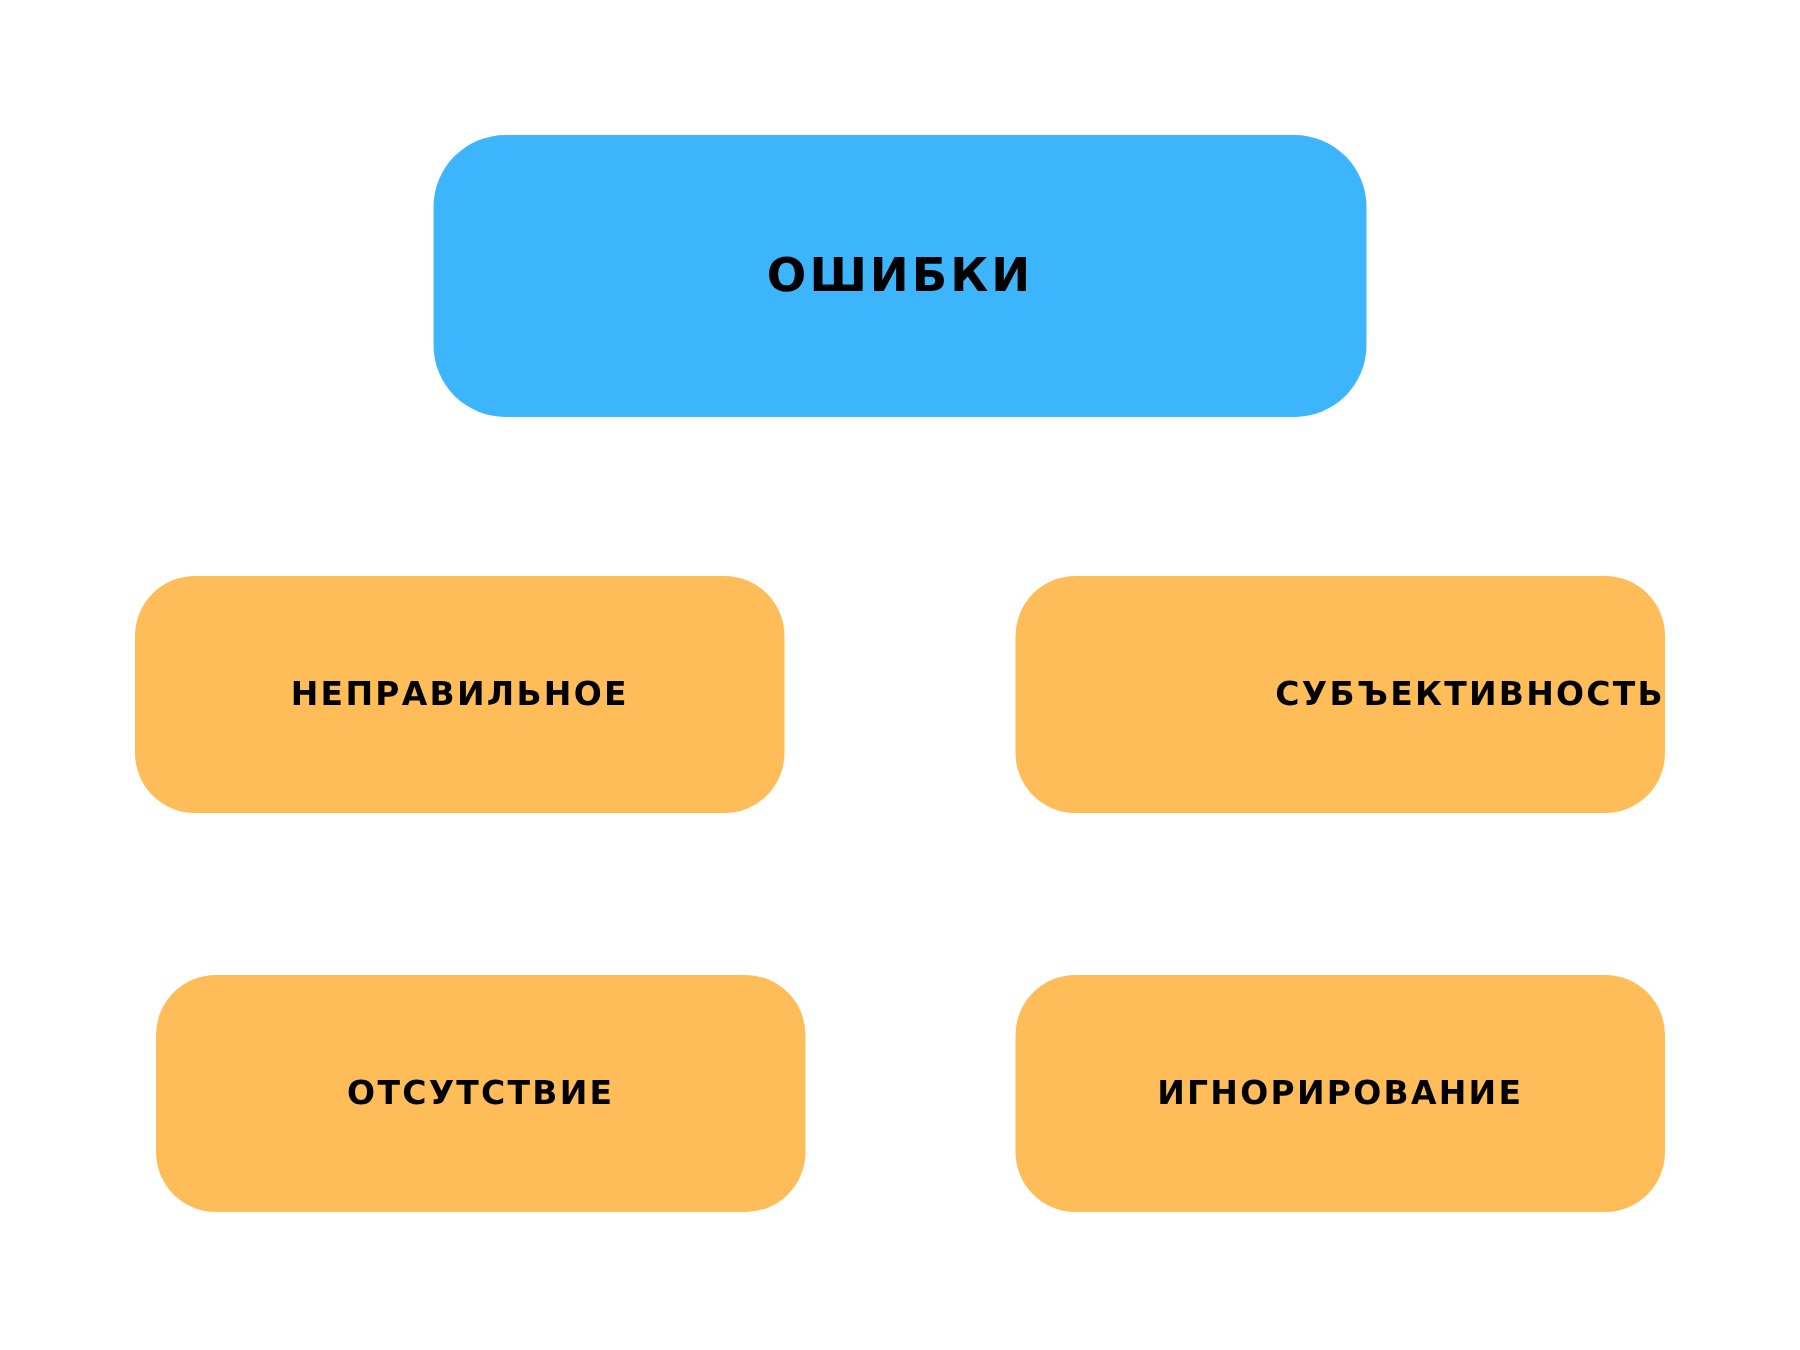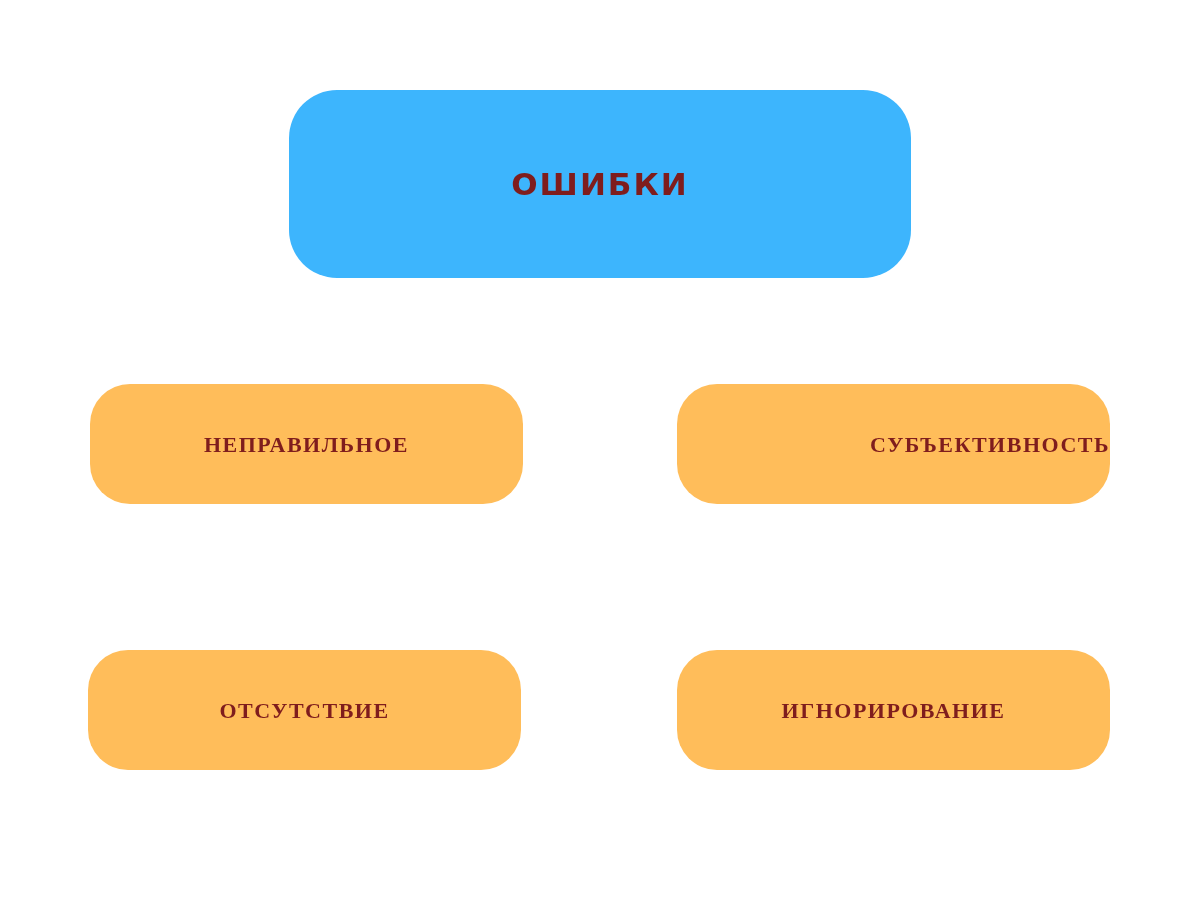--- a/index.html
+++ b/index.html
@@ -14,21 +14,21 @@
       overflow: hidden;
       font-family: "DejaVu Sans", "Liberation Sans", sans-serif;
     }
     .node {
       position: absolute;
       display: flex;
       flex-direction: column;
       align-items: center;
       justify-content: center;
       text-align: center;
-      color: #7f1d1d;
+      color: #000000;
       font-weight: bold;
       text-transform: uppercase;
       box-sizing: border-box;
     }
     .node .line {
       display: block;
       white-space: nowrap;
     }
     .root {
       left: 289px;
@@ -36,31 +36,30 @@
       width: 622px;
       height: 188px;
       border-radius: 48px;
       background: #3db5fd;
       font-size: 31px;
       letter-spacing: 2px;
       line-height: 52px;
     }
     .child {
       width: 433px;
-      height: 120px;
+      height: 158px;
       border-radius: 40px;
       background: #ffbd5a;
       font-size: 22px;
       letter-spacing: 1.5px;
       line-height: 39px;
-      font-family: Liberation Serif, serif;
     }
     .c1 { left: 90px;  top: 384px; }
     .c2 { left: 677px; top: 384px; align-items: flex-end; }
-    .c3 { left: 88px;  top: 650px; }
+    .c3 { left: 104px;  top: 650px; }
     .c4 { left: 677px; top: 650px; }
   </style>
 </head>
 <body>
 
 <div class="node root">
   <span class="line">Ошибки</span>
 </div>
 
 <div class="node child c1">

